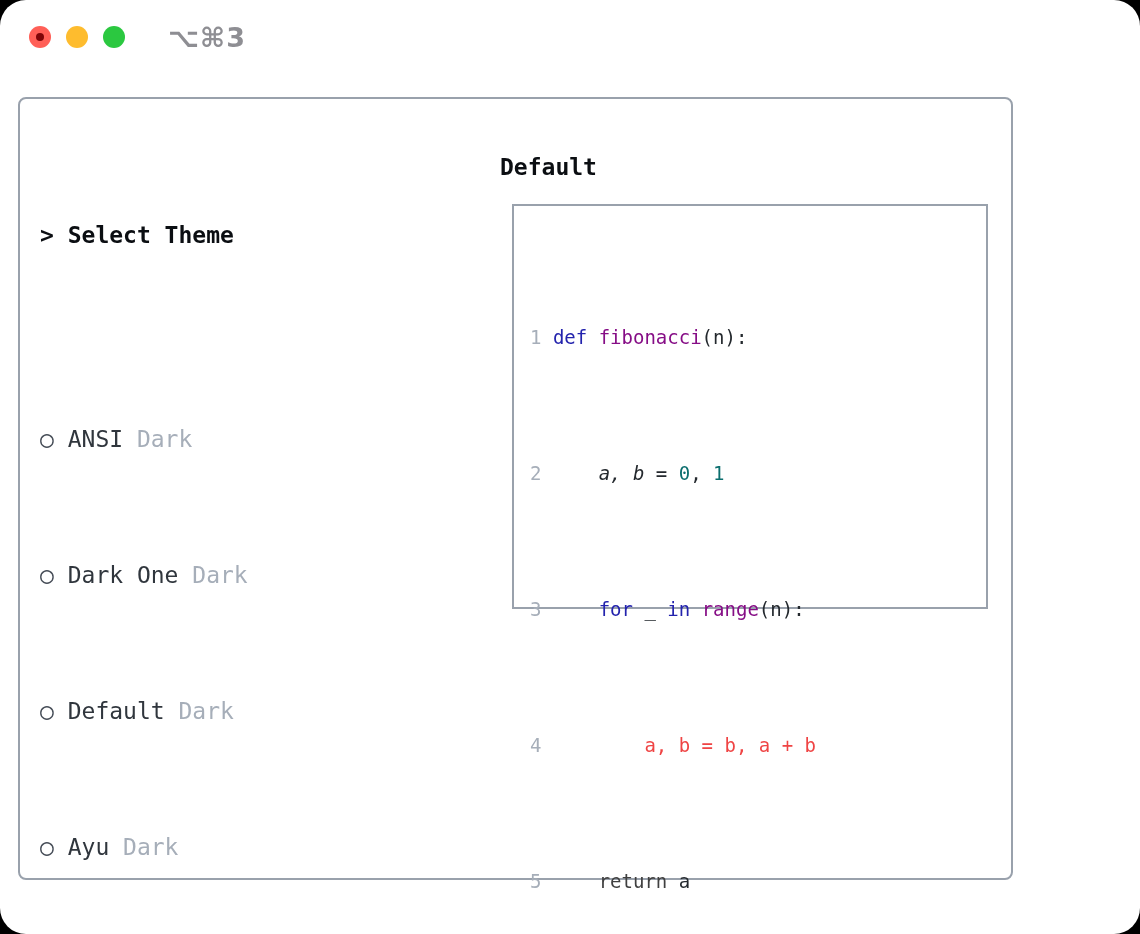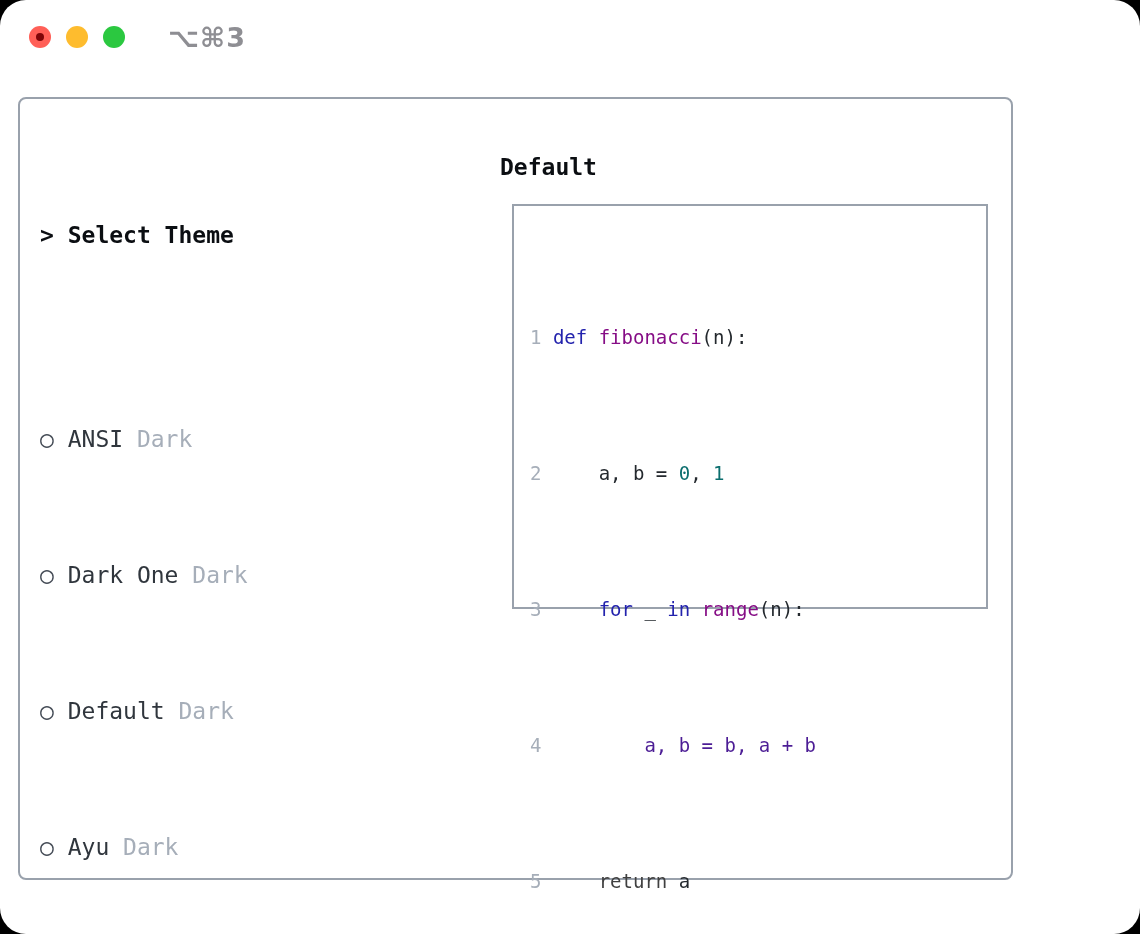--- a/index.html
+++ b/index.html
@@ -111,25 +111,25 @@
 
       
       
     </div>
 
     <div class="preview-label">Default</div>
 
     <div class="preview-box" id="preview-box">
   <div class="code-line"><span class="ln">1</span><span class="code-content"><span style="color: rgb(35, 35, 173);">def </span><span style="color: rgb(134, 13, 134);">fibonacci</span><span style="color: rgb(36, 41, 46);">(n):</span></span></div>
 
-  <div class="code-line"><span class="ln">2</span><span class="code-content"><span style="color: rgb(36, 41, 46);">    a, b = </span><span style="color: rgb(11, 110, 110);">0</span><span style="color: rgb(36, 41, 46);">, </span><span style="color: rgb(11, 110, 110);">1</span></span></div>
+  <div class="code-line"><span class="ln">2</span><span class="code-content"><span style="color: rgb(36, 41, 46); font-style: italic;">    a, b = </span><span style="color: rgb(11, 110, 110);">0</span><span style="color: rgb(36, 41, 46);">, </span><span style="color: rgb(11, 110, 110);">1</span></span></div>
 
   <div class="code-line"><span class="ln">3</span><span class="code-content"><span style="color: rgb(36, 41, 46);">    </span><span style="color: rgb(35, 35, 173);">for</span><span style="color: rgb(36, 41, 46);"> _ </span><span style="color: rgb(35, 35, 173);">in</span><span style="color: rgb(36, 41, 46);"> </span><span style="color: rgb(134, 13, 134);">range</span><span style="color: rgb(36, 41, 46);">(n):</span></span></div>
 
-  <div class="code-line"><span class="ln">4</span><span class="code-content"><span style="color: #4c1d95;">        a, b = b, a + b</span></span></div>
+  <div class="code-line"><span class="ln">4</span><span class="code-content"><span style="color: #ef4444;">        a, b = b, a + b</span></span></div>
 
   <div class="code-line"><span class="ln">5</span><span class="code-content"><span style="color: rgb(36, 41, 46);">    </span><span style="color: #404040;">return</span><span style="color: rgb(36, 41, 46);"> a</span></span></div>
 
   
 
   
 
   
 
   

